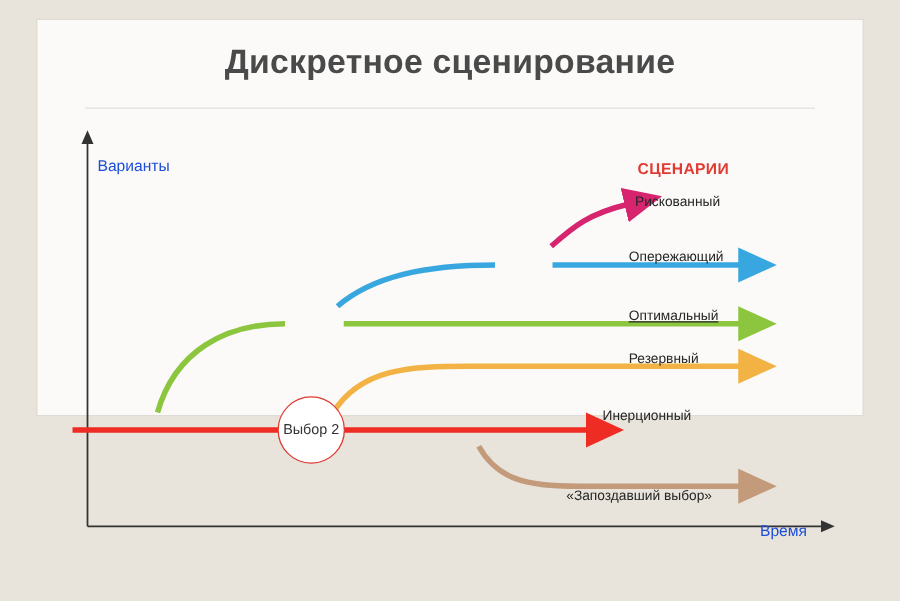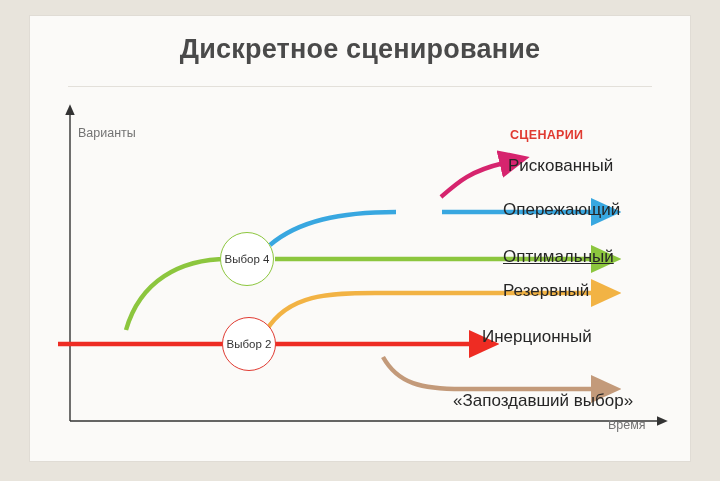--- a/index.html
+++ b/index.html
@@ -11,21 +11,21 @@
     width: 720px;
     height: 481px;
     font-family: "Liberation Sans", sans-serif;
     overflow: hidden;
   }
   #slide {
     position: absolute;
     left: 30px;
     top: 16px;
     width: 660px;
-    height: 445px;
+    height: 316px;
     background: #fbfaf8;
     box-shadow: 0 0 0 1px rgba(0,0,0,0.03);
   }
   #title {
     position: absolute;
     left: 0;
     top: 18px;
     width: 660px;
     text-align: center;
     font-size: 27px;
@@ -61,25 +61,25 @@
     justify-content: center;
     font-size: 11.5px;
     color: #333333;
   }
   .node.green {
     border-color: #8cc63e;
   }
   .axis-label {
     position: absolute;
     font-size: 12.5px;
-    color: #737373;
+    color: #1d4ed8;
   }
   .scenario-label {
     position: absolute;
-    font-size: 17px;
+    font-size: 11px;
     color: #262626;
     white-space: nowrap;
   }
   #scenarios-head {
     position: absolute;
     font-size: 12.5px;
     font-weight: bold;
     color: #e03a31;
     letter-spacing: 0.3px;
   }
@@ -152,23 +152,20 @@
   </svg>
 
   <div class="axis-label" style="left:48px; top:110px;">Варианты</div>
   <div class="axis-label" style="left:578px; top:402px;">Время</div>
 
   <div id="scenarios-head" style="left:480px; top:112px;">СЦЕНАРИИ</div>
 
   <div class="node" style="left:192px; top:301px;">
     <span>Выбор 2</span>
   </div>
-  <div class="node green" style="left:190px; top:216px;">
-    <span>Выбор 4</span>
-  </div>
 
   <div class="scenario-label" style="left:478px; top:140px;">Рискованный</div>
   <div class="scenario-label" style="left:473px; top:184px;">Опережающий</div>
   <div class="scenario-label" style="left:473px; top:231px;text-decoration:underline;">Оптимальный</div>
   <div class="scenario-label" style="left:473px; top:265px;">Резервный</div>
   <div class="scenario-label" style="left:452px; top:311px;">Инерционный</div>
   <div class="scenario-label" style="left:423px; top:375px;">«Запоздавший выбор»</div>
 
 </div>
 

